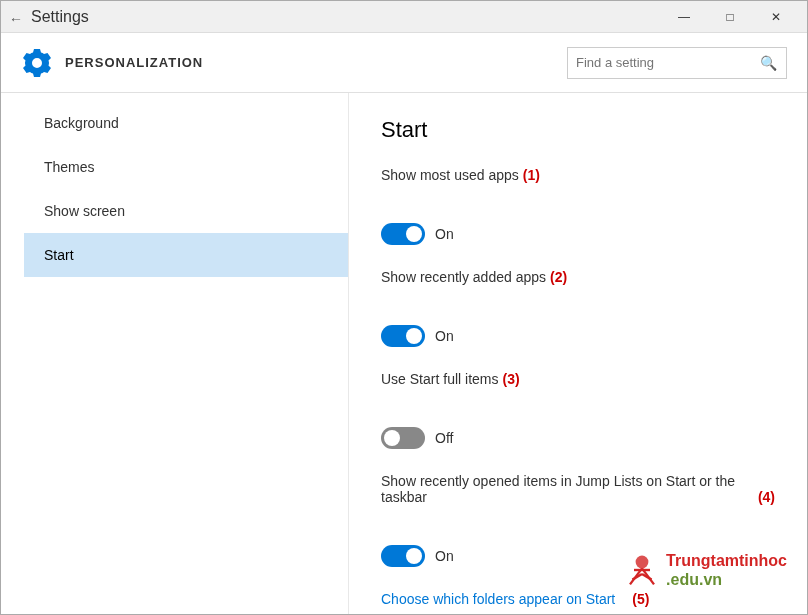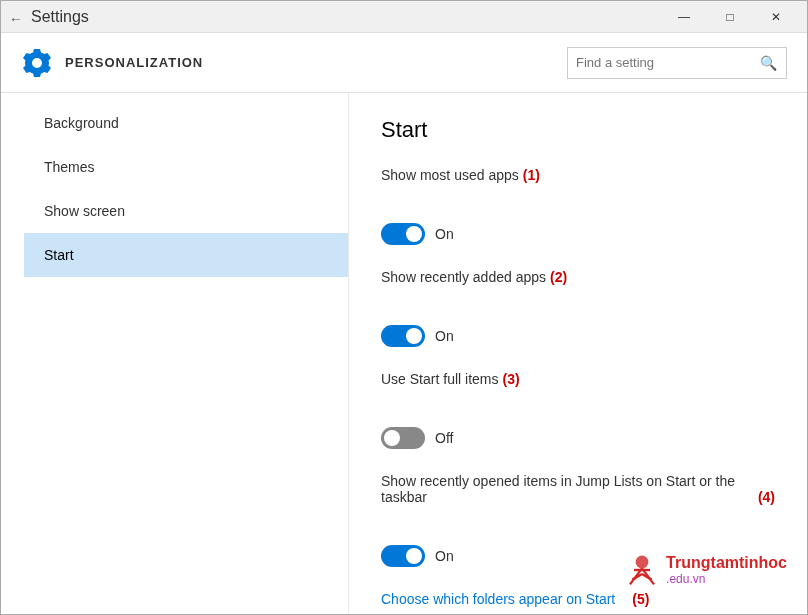--- a/index.html
+++ b/index.html
@@ -245,23 +245,23 @@
     }
     .watermark-text {
       display: flex;
       flex-direction: column;
       font-size: 16px;
       font-weight: 600;
       color: #cc0000;
       line-height: 1.2;
     }
     .watermark-text span:last-child {
-      font-size: 12px;
-      color: #a21caf;
-      font-weight: 400;
+      font-size: 16px;
+      color: #4d7c0f;
+      font-weight: 700;
     }
 
     .content-area {
       position: relative;
       flex: 1;
     }
   </style>
 </head>
 <body>
 

